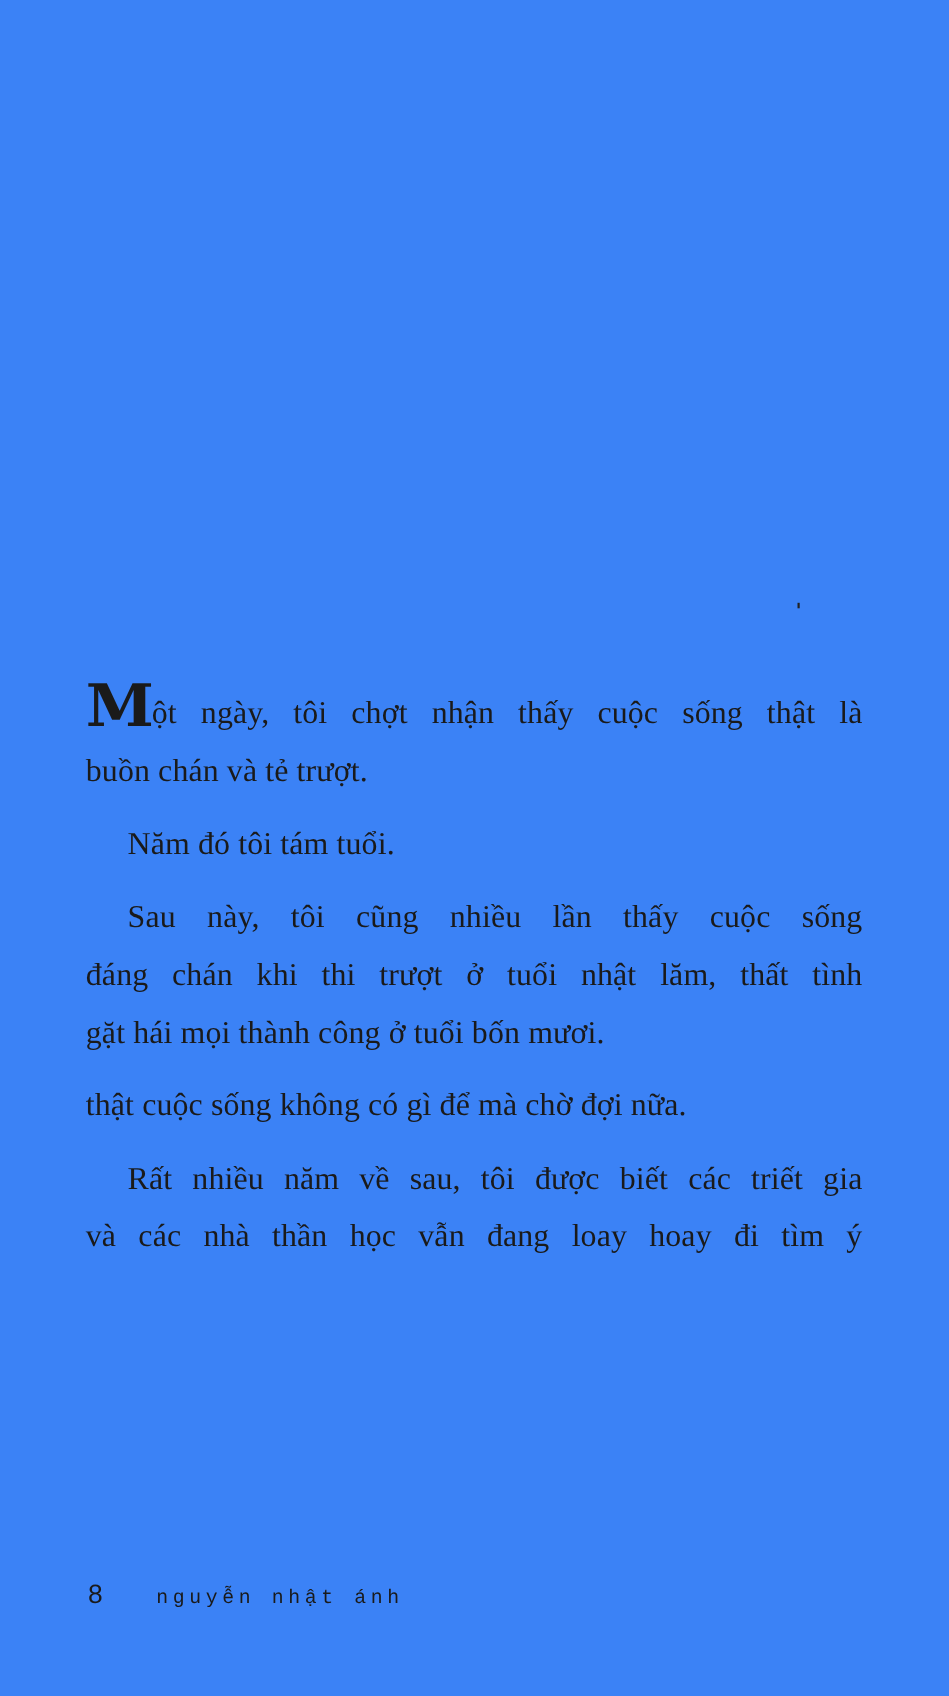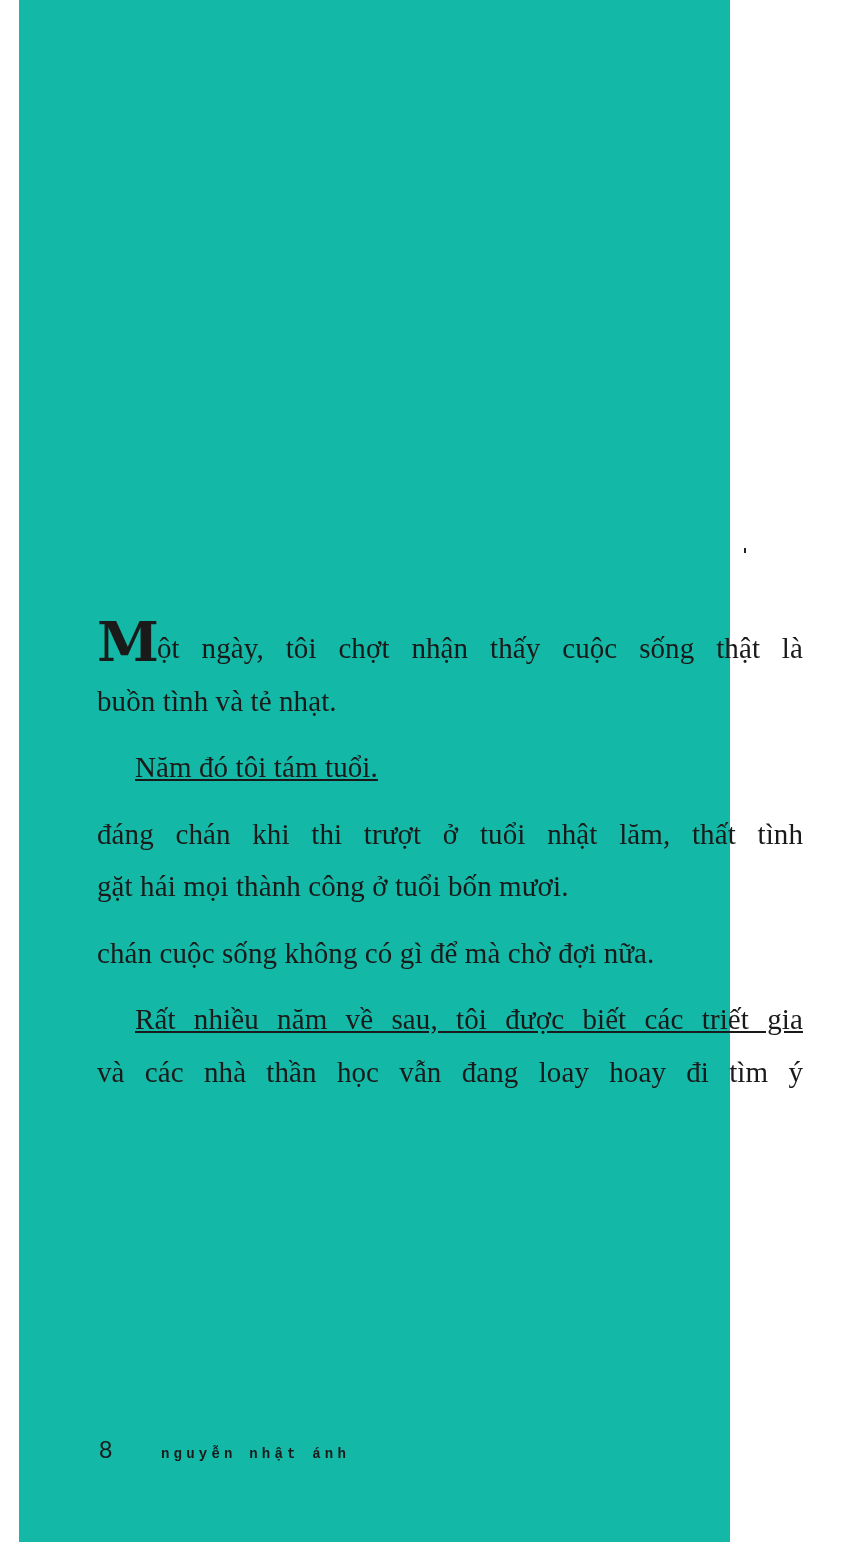--- a/index.html
+++ b/index.html
@@ -11,24 +11,23 @@
       width: 863px;
       height: 1542px;
       position: relative;
       overflow: hidden;
       font-family: "Liberation Serif", "DejaVu Serif", serif;
       color: #1a1a1a;
     }
     .page {
       position: absolute;
       left: 0; top: 0;
-      width: 711px;
+      width: 863px;
       height: 1542px;
-      background: #14b8a6;
-      margin-left: 19px;
+      background: #3b82f6;
     }
     .speck {
       position: absolute;
       left: 725px;
       top: 548px;
       width: 2px;
       height: 5px;
       background: #222;
     }
     .body-text {
@@ -49,21 +48,21 @@
       display: block;
       height: 52.5px;
       white-space: nowrap;
     }
     .line.justify {
       text-align: justify;
       text-align-last: justify;
       white-space: normal;
     }
     .line.justify.indent-line { padding-left: 38px; }
-    .line.indent-line { padding-left: 38px; text-decoration: underline; }
+    .line.indent-line { padding-left: 38px; }
     .dropcap {
       font-family: "DejaVu Serif", "Liberation Serif", serif;
       font-weight: bold;
       font-size: 56px;
       line-height: 40px;
       letter-spacing: -3px;
       display: inline-block;
       vertical-align: -4px;
       transform: scaleY(0.95);
       margin-right: 1px;
@@ -75,51 +74,52 @@
       font-family: "Liberation Mono", "DejaVu Sans Mono", monospace;
       display: flex;
       align-items: baseline;
     }
     .page-number {
       font-family: "Liberation Sans", "DejaVu Sans", sans-serif;
       font-size: 24px;
       width: 62px;
     }
     .running-head {
-      font-size: 14px;
-      font-weight: bold;
+      font-size: 18px;
+      font-weight: normal;
       letter-spacing: 4.2px;
     }
   </style>
 </head>
 <body>
 
 <div class="page">
 
   <div class="speck"></div>
 
   <div class="body-text">
 
     <div class="para">
       <span class="line justify"><span class="dropcap">M</span><span>ột ngày, tôi chợt nhận thấy cuộc sống thật là</span></span>
-      <span class="line">buồn tình và tẻ nhạt.</span>
+      <span class="line">buồn chán và tẻ trượt.</span>
     </div>
 
     <div class="para">
       <span class="line indent-line">Năm đó tôi tám tuổi.</span>
     </div>
 
     <div class="para">
+      <span class="line justify indent-line">Sau này, tôi cũng nhiều lần thấy cuộc sống</span>
       <span class="line justify">đáng chán khi thi trượt ở tuổi nhật lăm, thất tình</span>
       <span class="line">gặt hái mọi thành công ở tuổi bốn mươi.</span>
     </div>
 
 
     <div class="para">
-      <span class="line">chán cuộc sống không có gì để mà chờ đợi nữa.</span>
+      <span class="line">thật cuộc sống không có gì để mà chờ đợi nữa.</span>
     </div>
 
     <div class="para">
       <span class="line justify indent-line">Rất nhiều năm về sau, tôi được biết các triết gia</span>
       <span class="line justify">và các nhà thần học vẫn đang loay hoay đi tìm ý</span>
     </div>
 
   </div>
 
   <div class="footer">

